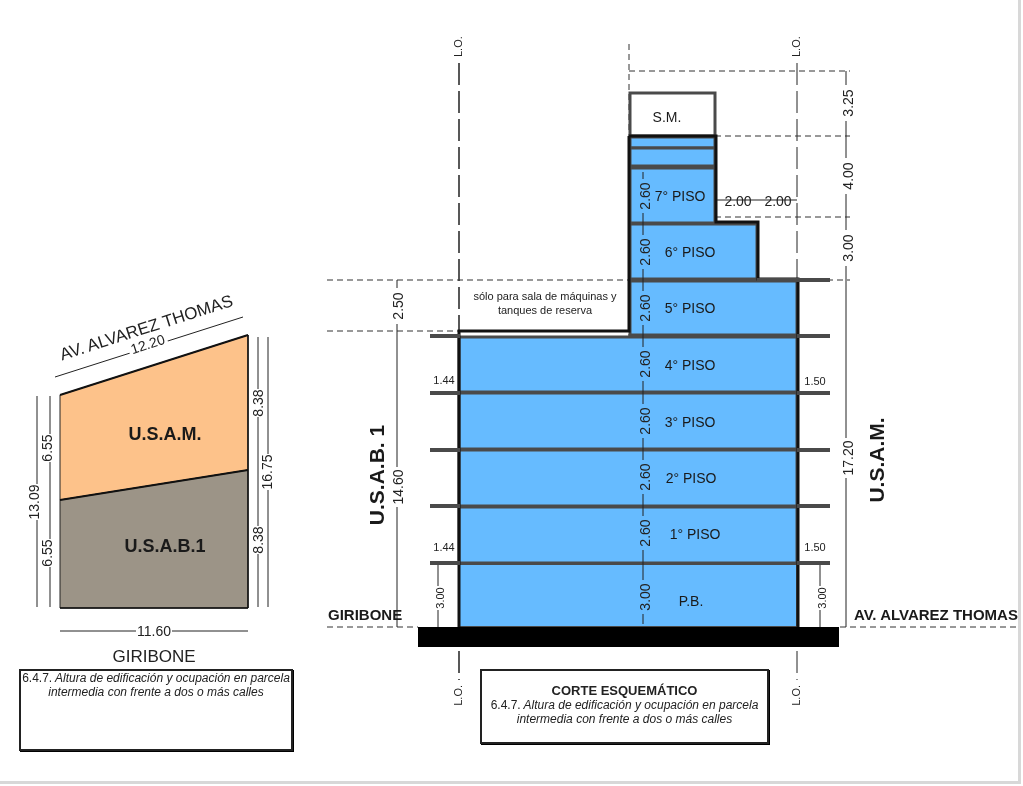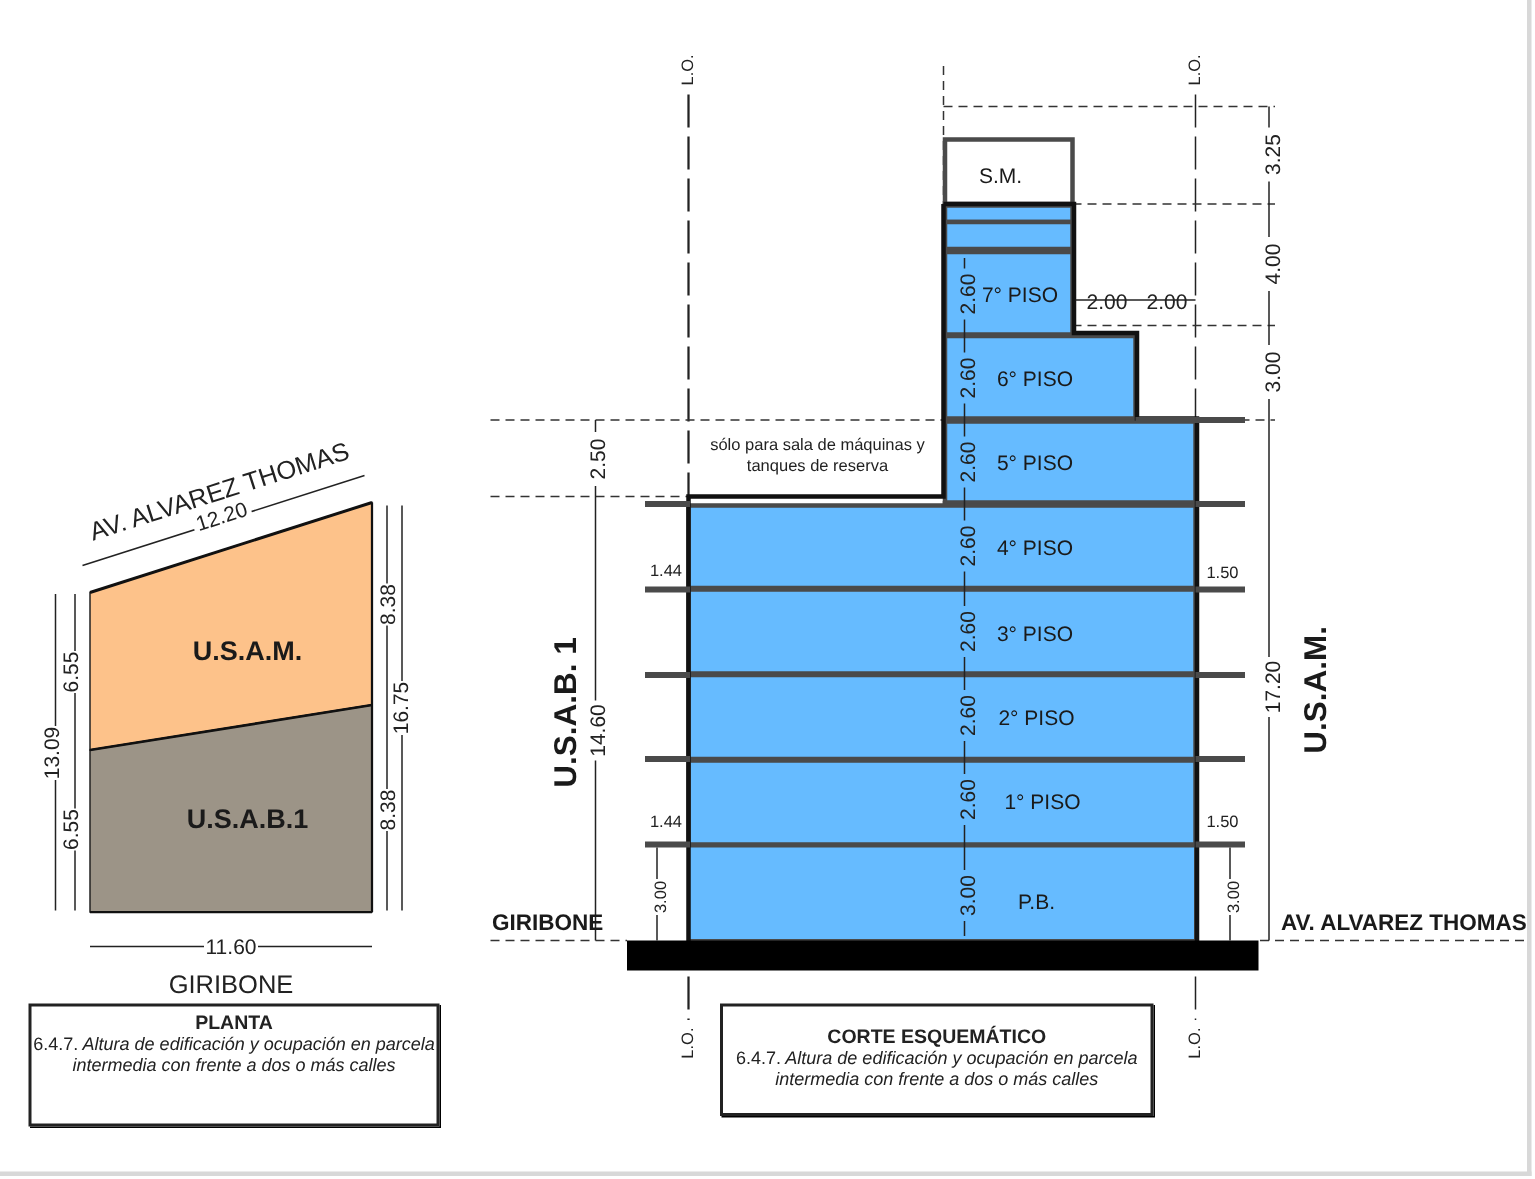--- a/index.html
+++ b/index.html
@@ -251,21 +251,20 @@
     <g transform="translate(884,460) rotate(-90)">
         <text class="zonebig" text-anchor="middle" y="0">U.S.A.M.</text>
       </g>
 
     <text class="street" x="328" y="620">GIRIBONE</text>
     <text class="street" x="854" y="620">AV. ALVAREZ THOMAS</text>
   </g>
 </svg>
 
 <div class="caption-box" style="left:19px; top:669px; width:270px; height:78px;">
-  <div class="caption-title" style="margin-top:3px;">PLANTA</div>
   <div class="caption-body">
     <span class="num">6.4.7.</span>
     <span>Altura de edificación y ocupación en parcela intermedia con frente a dos o más calles</span>
   </div>
 </div>
 
 <div class="caption-box" style="left:480px; top:669px; width:285px; height:71px;">
   <div class="caption-title" style="margin-top:12px;">CORTE ESQUEMÁTICO</div>
   <div class="caption-body">
     <span class="num">6.4.7.</span>

